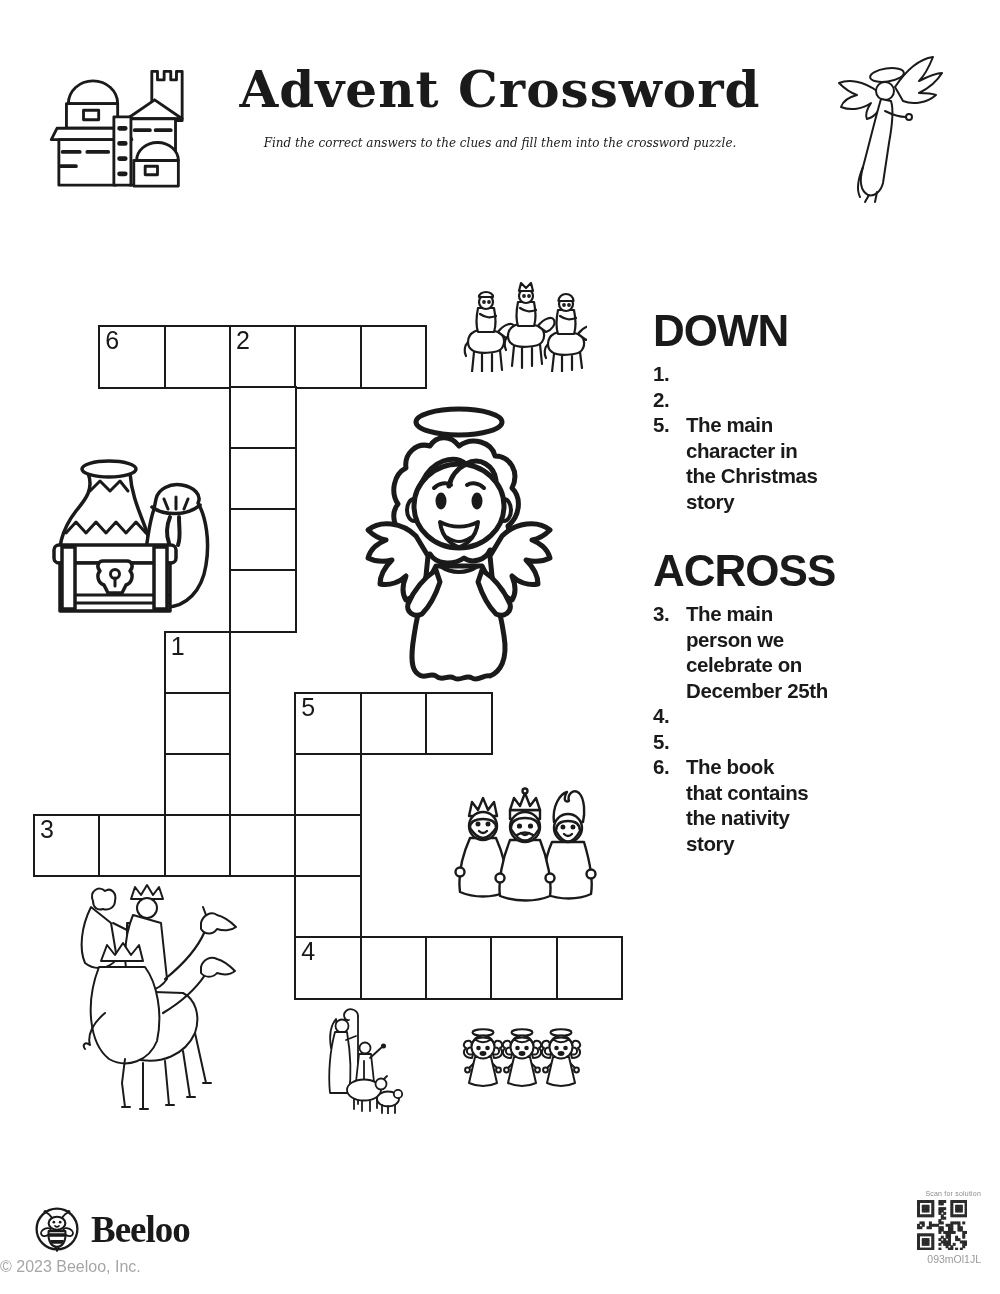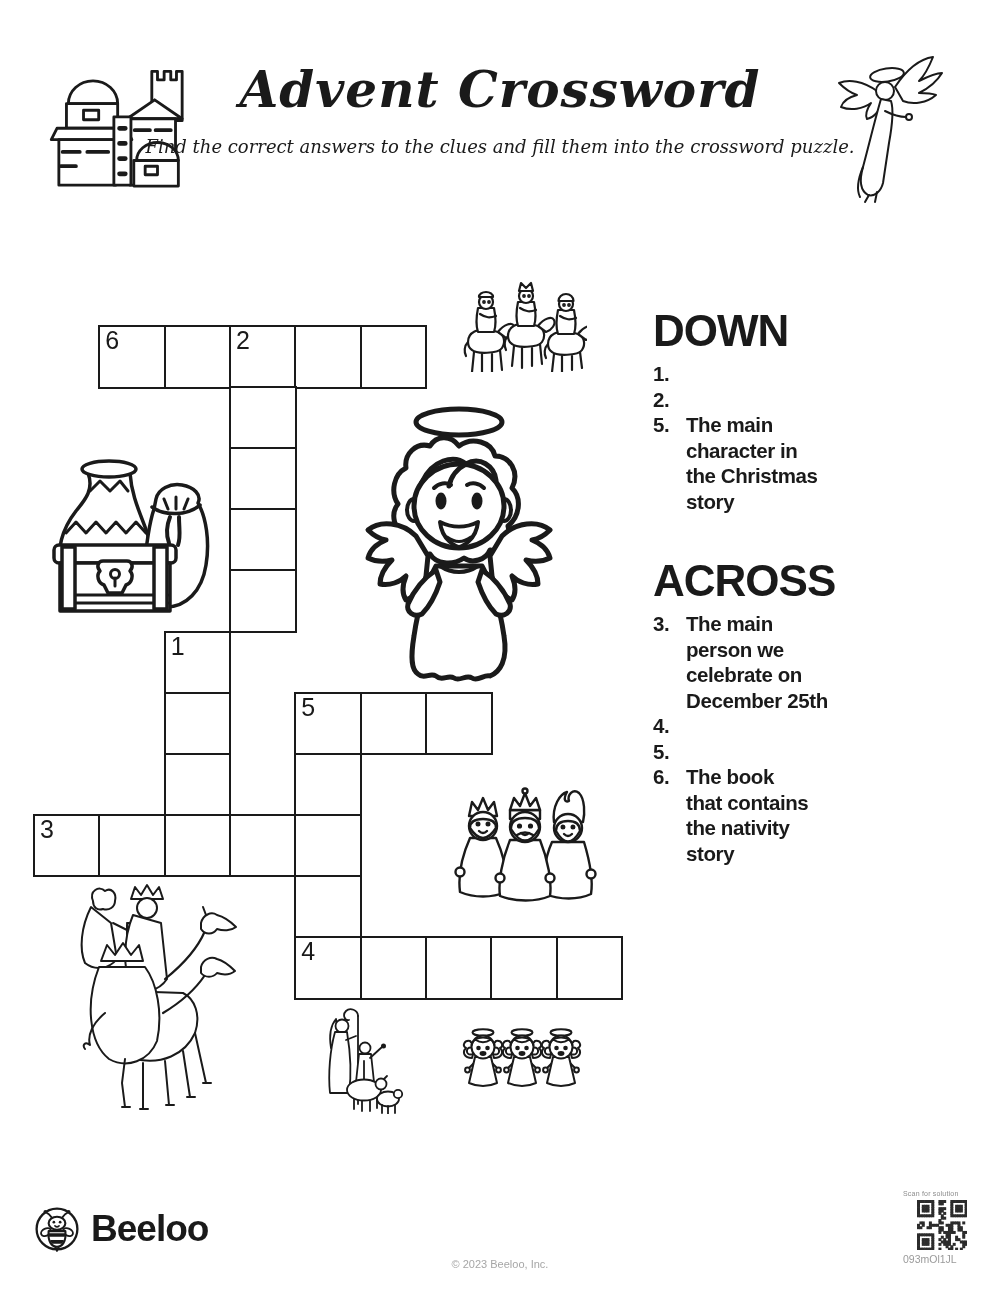--- a/index.html
+++ b/index.html
@@ -3,45 +3,45 @@
 <meta charset="utf-8">
 <style>
   html,body{margin:0;padding:0;background:#fff;}
   .page{position:relative;width:1000px;height:1294px;background:#ffffff;overflow:hidden;
         font-family:"Liberation Sans",sans-serif;color:#1a1a1a;}
   svg{display:block;}
   .illus{position:absolute;}
 
   
   .title{position:absolute;left:230px;top:60px;width:540px;text-align:center;
-         font-family:"DejaVu Serif",serif;font-style:italic;font-weight:bold;
+         font-family:"DejaVu Serif",serif;font-weight:bold;
          font-size:50px;letter-spacing:1px;white-space:nowrap;}
   .subtitle{position:absolute;left:130px;top:136px;width:740px;text-align:center;
-            font-family:"DejaVu Serif",serif;font-style:italic;font-size:18px;}
+            font-family:"DejaVu Serif",serif;font-style:italic;font-size:12px;}
 
   
   .cell{position:absolute;box-sizing:border-box;border:2.5px solid #1a1a1a;background:#fff;}
   .cell .num{position:absolute;top:0px;left:5px;font-size:25px;line-height:1.1;
              font-family:"Liberation Sans",sans-serif;font-weight:400;color:#1a1a1a;}
 
   
   .clues{position:absolute;left:653px;top:308px;width:344px;}
   .clues-heading{font-size:44px;font-weight:bold;letter-spacing:-1px;line-height:1.05;
                  margin:0 0 7px 0;}
   .clue{display:flex;font-weight:bold;font-size:20.5px;line-height:25.5px;letter-spacing:-0.4px;}
   .clue-num{width:33px;flex:none;}
   .clue-text{white-space:pre-line;}
-  .across-block{margin-top:44px;}
+  .across-block{margin-top:34px;}
 
   
   .logo{position:absolute;left:34px;top:1206px;display:flex;align-items:center;gap:11px;}
-  .logo-text{font-size:37px;font-weight:bold;letter-spacing:-1px;}
-  .copyright{position:absolute;left:0;top:1258px;width:100%;text-align:center;
-             font-size:11px;color:#a6a6a6;}
-  .qr-block{position:absolute;left:903px;top:1190px;width:78px;text-align:left;color:#8c8c8c;}
+  .logo-text{font-size:37px;font-weight:bold;letter-spacing:-1px;font-family:Liberation Serif, serif;}
+  .copyright{position:absolute;left:0;top:1258px;width:100%;text-align:left;
+             font-size:16px;color:#a6a6a6;}
+  .qr-block{position:absolute;left:903px;top:1190px;width:78px;text-align:right;color:#8c8c8c;}
   .qr-label{font-size:7px;letter-spacing:0.2px;}
   .qr-box{margin:3px auto 0 auto;width:50px;height:50px;}
   .qr-text{font-size:10.5px;margin-top:3px;color:#9a9a9a;}
 </style>
 </head>
 <body>
 
 <div class="page">
 
   <div class="illus" style="left:38px;top:58px;width:147px;height:132px">

